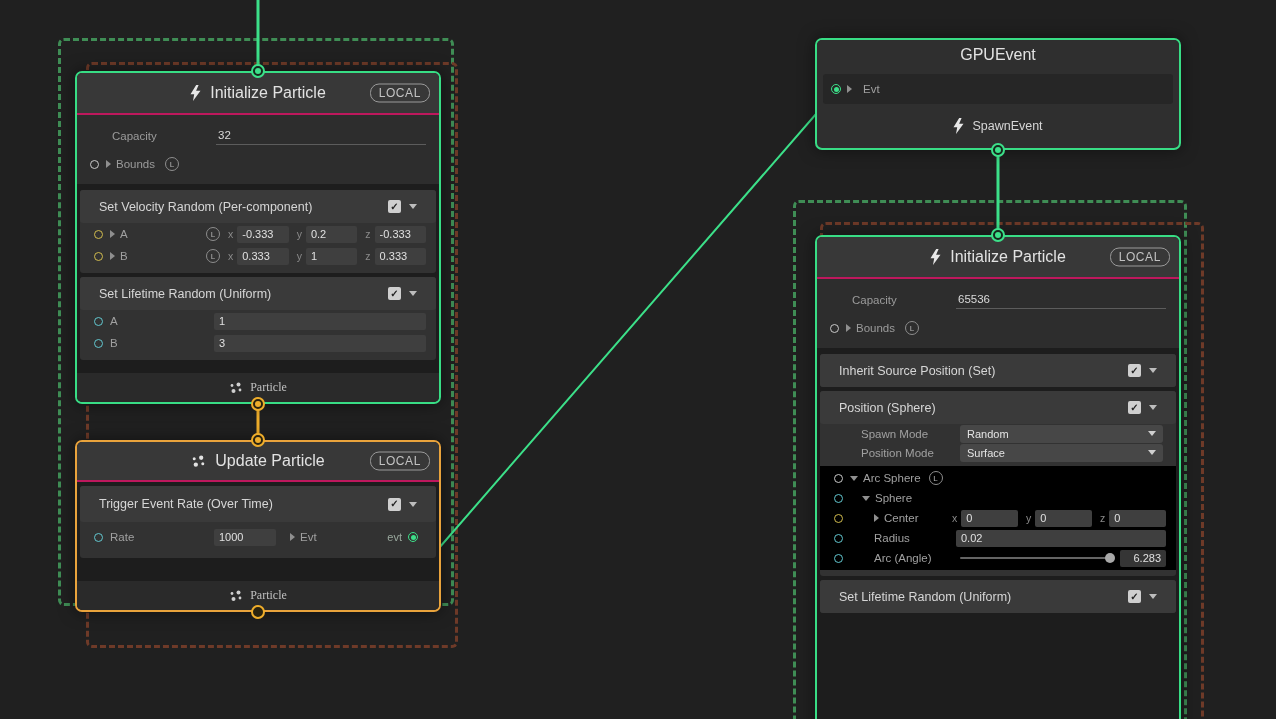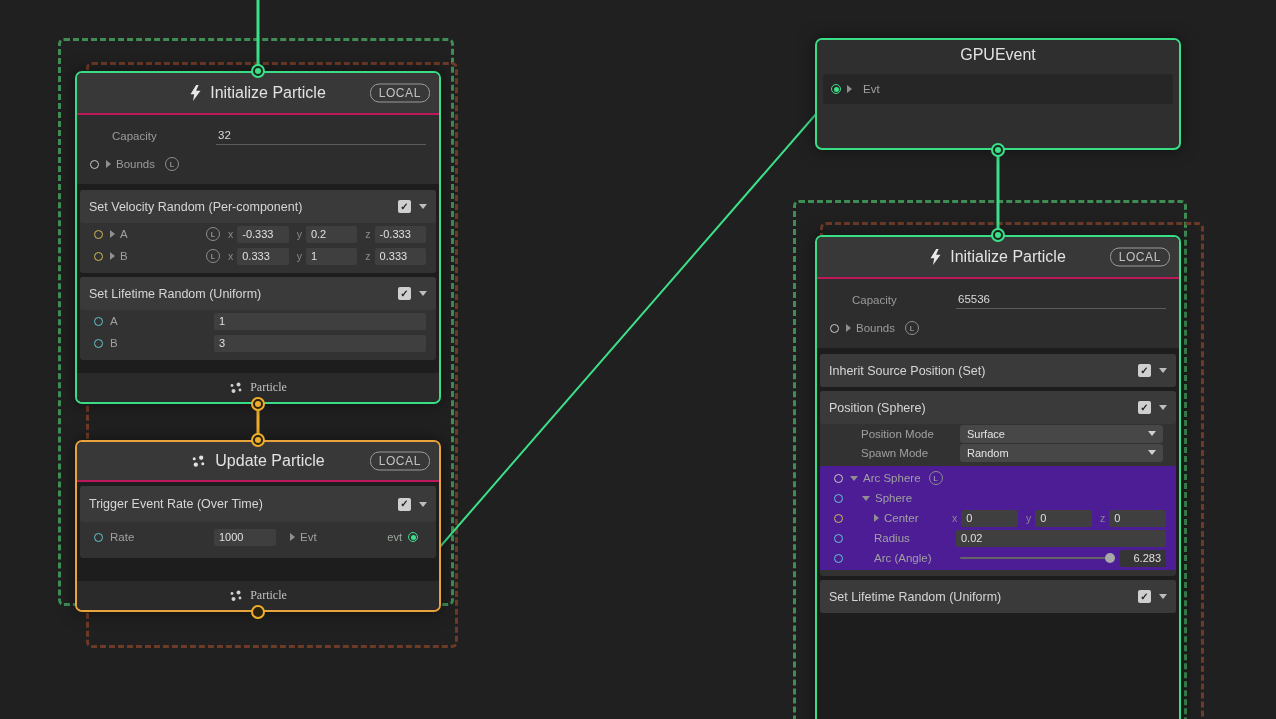--- a/index.html
+++ b/index.html
@@ -44,21 +44,21 @@
   .settings{background:#2d2d2d;padding:7px 0 6px;border-bottom:2px solid #1d1d1d;}
   .srow{height:28px;display:flex;align-items:center;padding:0 13px;}
   .slabel{font-size:11.5px;color:#9b9b9b;}
   .lab-ind{margin-left:22px;}
   .w100{width:100px;flex:none;}.w104{width:104px;flex:none;}.w86{width:86px;flex:none;}
   .w106{width:106px;flex:none;}.w99{width:99px;flex:none;}.w82{width:82px;flex:none;}.w60{width:60px;flex:none;}
   .ufield{flex:1;margin-left:4px;color:#dadada;font-size:11.5px;border-bottom:1px solid #5c5c5c;padding:2px 2px 3px;}
 
   .block{background:#323232;border-radius:3px;margin:4px 3px 0;padding-bottom:6px;}
   .block.hdr-only{padding-bottom:0;}
-  .block-header{height:33px;display:flex;align-items:center;padding:0 9px;background:#3a3a3a;border-radius:3px;}
+  .block-header{height:33px;display:flex;align-items:center;padding:0 19px;background:#3a3a3a;border-radius:3px;}
   .bh36{height:36px;}
   .block-title{font-size:12.5px;color:#d6d6d6;flex:1;}
   .cb{width:13px;height:13px;border-radius:2px;background:#cfcfcf;display:flex;align-items:center;justify-content:center;flex:none;}
   .cb::after{content:"\2713";font-size:10px;color:#1e1e1e;font-weight:bold;line-height:1;}
   .chev{width:0;height:0;border-left:4px solid transparent;border-right:4px solid transparent;
         border-top:5px solid #bdbdbd;margin-left:8px;}
 
   .brow{display:flex;align-items:center;min-height:22px;padding:0 10px 0 14px;font-size:11px;}
   .brow.h30{min-height:30px;height:30px;}
   .brow.h20{min-height:20px;}
@@ -88,21 +88,21 @@
   .field.num{width:46px;flex:none;text-align:right;background:#353535;}
 
   .dropdown{flex:1;height:18px;background:#474747;border-radius:3px;display:flex;align-items:center;
             padding:0 7px;color:#e4e4e4;font-size:11px;margin-right:3px;}
   .dd-arrow{margin-left:auto;width:0;height:0;border-left:4px solid transparent;border-right:4px solid transparent;
             border-top:5px solid #d0d0d0;}
 
   .slider{flex:1;position:relative;height:2px;background:#646464;border-radius:1px;margin:0 10px 0 4px;}
   .knob{position:absolute;top:50%;transform:translate(-50%,-50%);width:10px;height:10px;border-radius:50%;background:#a8a8a8;}
 
-  .subsec{background:#4c1d95;margin-top:4px;padding:2px 0;}
+  .subsec{background:#000000;margin-top:4px;padding:2px 0;}
 
   .node-footer{margin-top:auto;height:29px;display:flex;align-items:center;justify-content:center;gap:7px;
                background:#2a2a2a;border-radius:0 0 5px 5px;font-family:Liberation Serif, serif;}
   .footer-label{font-size:12px;color:#c0c0c0;}
 
   .eport{width:10px;height:10px;box-sizing:border-box;border-radius:50%;border:1.5px solid #3ce089;position:relative;flex:none;}
   .eport::after{content:"";position:absolute;inset:1.5px;border-radius:50%;background:#3ce089;}
   .evt-out-label{color:#9aa99e;font-size:11px;margin-right:6px;}
 
   .gpu-evt-row{margin:4px 6px 0;height:30px;background:#262626;border-radius:3px;display:flex;align-items:center;
@@ -259,20 +259,26 @@
 
   <div class="node green" style="left:815px;top:38px;width:366px;height:112px;background:#2f2f2f">
     <div class="node-header h30 plain-header">
       <span class="node-title solo">GPUEvent</span>
     </div>
     <div class="gpu-evt-row">
       <span class="eport"></span>
       <span class="arr"></span>
       <span class="blabel">Evt</span>
     </div>
+    <div class="spawn-row">
+      <svg class="icon" width="11" height="16" viewBox="0 0 11 16" fill="#e8e8e8">
+          <path d="M6.2 0 L0.5 9.2 H4.2 L3 16 L10.5 5.8 H6.1 L8.6 0 Z"></path>
+        </svg>
+      <span>SpawnEvent</span>
+    </div>
   </div>
 
   <div class="node green" style="left:815px;top:235px;width:366px;height:500px">
     <div class="node-header h40">
       <svg class="icon" width="11" height="16" viewBox="0 0 11 16" fill="#e8e8e8">
           <path d="M6.2 0 L0.5 9.2 H4.2 L3 16 L10.5 5.8 H6.1 L8.6 0 Z"></path>
         </svg>
       <span class="node-title">Initialize Particle</span>
       <span class="badge">LOCAL</span>
     </div>
@@ -298,30 +304,30 @@
     </div>
 
 
     <div class="block">
       <div class="block-header">
         <span class="block-title">Position (Sphere)</span>
         <span class="cb"></span>
         <span class="chev"></span>
       </div>
       <div class="brow h19 pl41">
+        <span class="blabel w99">Spawn Mode</span>
+        <div class="dropdown">
+          <span>Random</span>
+          <span class="dd-arrow"></span>
+        </div>
+      </div>
+      <div class="brow h19 pl41">
         <span class="blabel w99">Position Mode</span>
         <div class="dropdown">
           <span>Surface</span>
-          <span class="dd-arrow"></span>
-        </div>
-      </div>
-      <div class="brow h19 pl41">
-        <span class="blabel w99">Spawn Mode</span>
-        <div class="dropdown">
-          <span>Random</span>
           <span class="dd-arrow"></span>
         </div>
       </div>
       <div class="subsec">
         <div class="brow h20">
           <span class="dport c-white"></span>
           <span class="arrd"></span>
           <span class="blabel">Arc Sphere</span>
           <span class="ltag ml8">L</span>
         </div>

